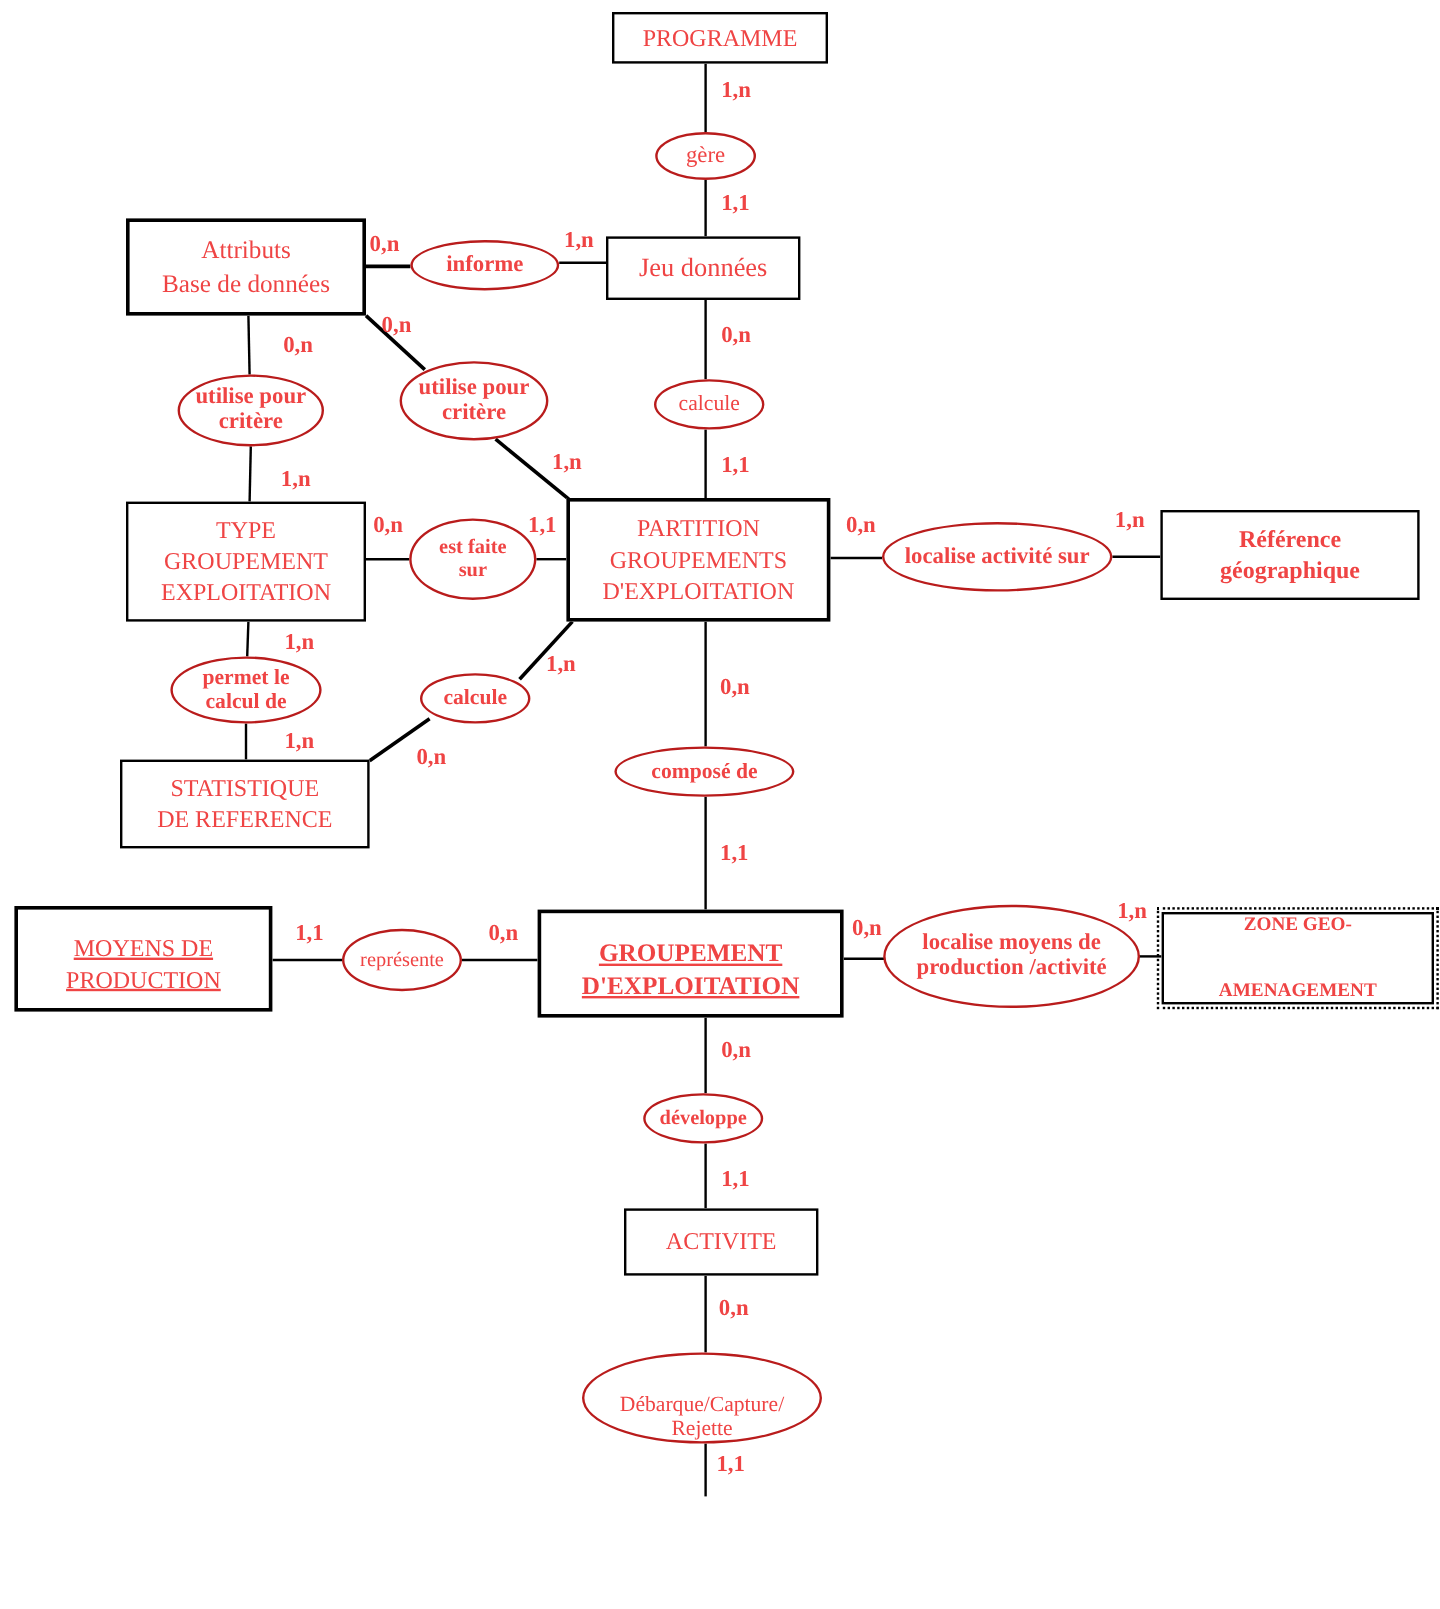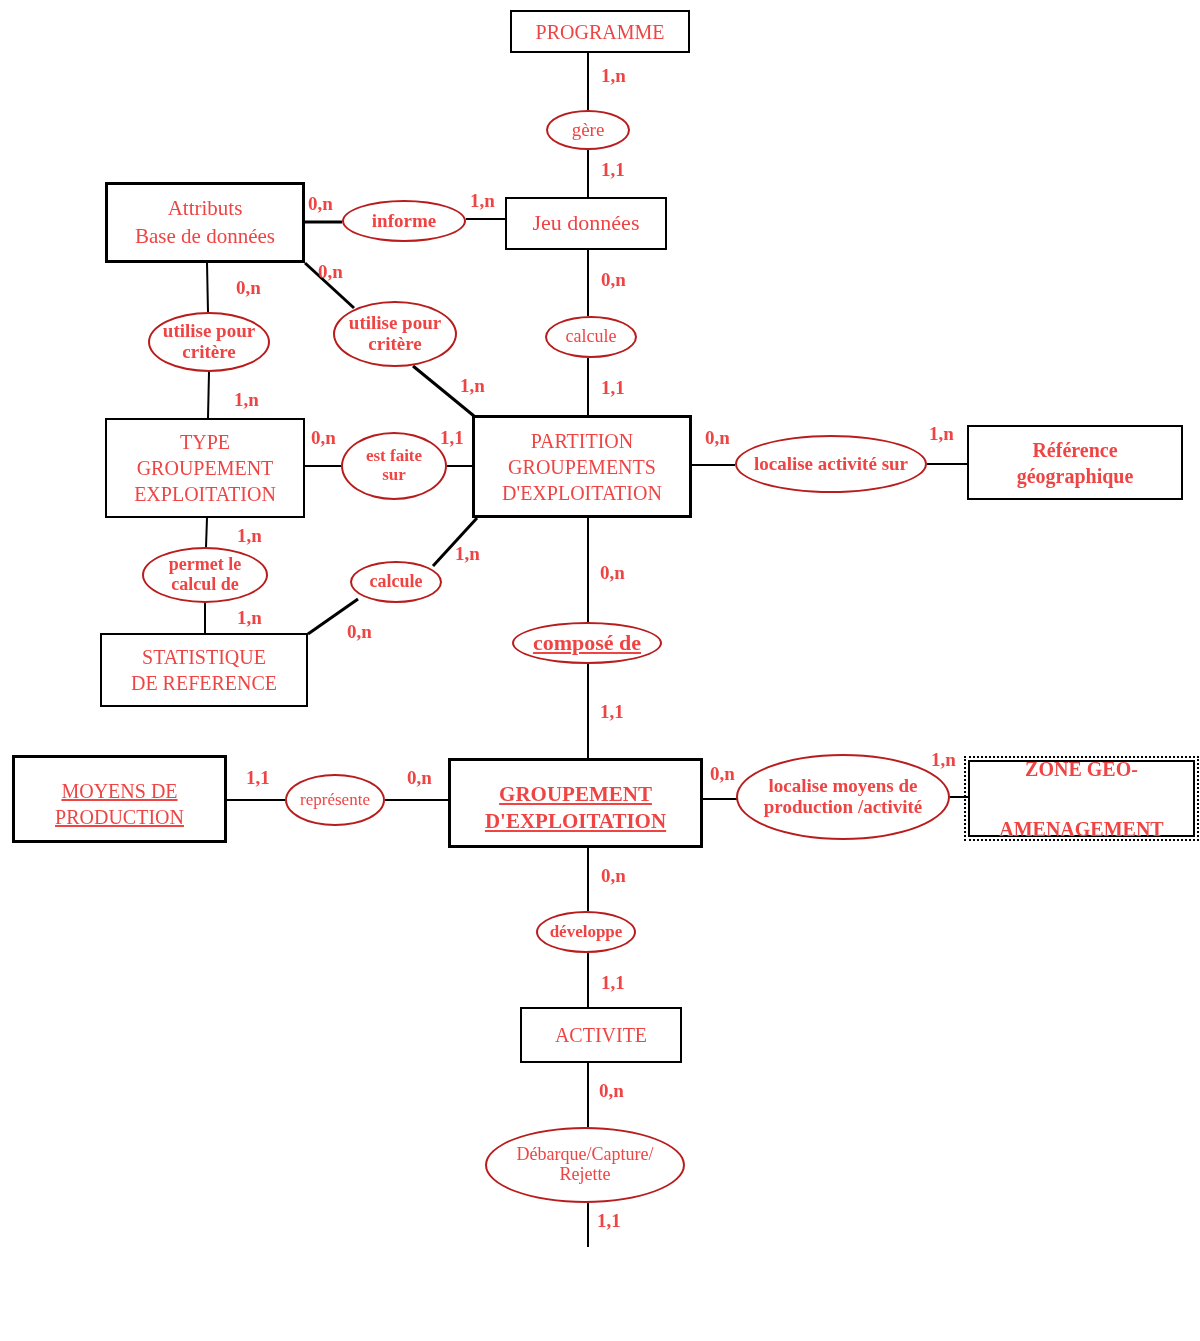--- a/index.html
+++ b/index.html
@@ -113,21 +113,21 @@
       <div>DE REFERENCE</div>
     </div>
     <div class="entity thick spread" style="left: 12px; top: 755px; width: 215px; height: 88px; font-size: 20px;">
       <div>MOYENS DE</div>
       <div>PRODUCTION</div>
     </div>
     <div class="entity bold thick spread" style="left: 448px; top: 758px; width: 255px; height: 90px; font-size: 21px;">
       <div>GROUPEMENT</div>
       <div>D'EXPLOITATION</div>
     </div>
-    <div class="entity bold dotted" style="left: 968px; top: 760px; width: 227px; height: 77px; font-size: 20px; gap: 34px;">
+    <div class="entity bold dotted" style="left: 968px; top: 760px; width: 227px; height: 77px; font-size: 16px; gap: 34px;">
       <div>ZONE GEO-</div>
       <div>AMENAGEMENT</div>
     </div>
     <div class="entity" style="left: 520px; top: 1007px; width: 162px; height: 56px; font-size: 20px;">
       <div>ACTIVITE</div>
     </div>
     <div class="ellipse" style="left: 546px; top: 110px; width: 84px; height: 40px; font-size: 19px;">
       <div>gère</div>
     </div>
     <div class="ellipse bold" style="left: 342px; top: 200px; width: 124px; height: 42px; font-size: 19px;">
@@ -151,34 +151,34 @@
     <div class="ellipse bold" style="left: 735px; top: 435px; width: 192px; height: 58px; font-size: 19px;">
       <div>localise activité sur</div>
     </div>
     <div class="ellipse bold" style="left: 142px; top: 547px; width: 126px; height: 56px; font-size: 18px;">
       <div>permet le</div>
       <div>calcul de</div>
     </div>
     <div class="ellipse bold" style="left: 350px; top: 561px; width: 92px; height: 42px; font-size: 18px;">
       <div>calcule</div>
     </div>
-    <div class="ellipse bold" style="left: 512px; top: 622px; width: 150px; height: 42px; font-size: 22px; text-decoration: underline;">
+    <div class="ellipse bold" style="left: 512px; top: 622px; width: 150px; height: 42px; font-size: 18px;">
       <div>composé de</div>
     </div>
     <div class="ellipse" style="left: 285px; top: 774px; width: 100px; height: 52px; font-size: 17px;">
       <div>représente</div>
     </div>
     <div class="ellipse bold" style="left: 736px; top: 754px; width: 214px; height: 86px; font-size: 19px;">
       <div>localise moyens de</div>
       <div>production /activité</div>
     </div>
     <div class="ellipse bold" style="left: 536px; top: 911px; width: 100px; height: 42px; font-size: 17px;">
       <div>développe</div>
     </div>
-    <div class="ellipse" style="left: 485px; top: 1127px; width: 200px; height: 76px; font-size: 18px;">
+    <div class="ellipse" style="left: 485px; top: 1127px; width: 200px; height: 76px; font-size: 18px; justify-content: flex-end;">
       <div>Débarque/Capture/</div>
       <div>Rejette</div>
     </div>
     <span class="card" style="left: 601px; top: 66px;">1,n</span>
     <span class="card" style="left: 601px; top: 160px;">1,1</span>
     <span class="card" style="left: 308px; top: 194px;">0,n</span>
     <span class="card" style="left: 470px; top: 191px;">1,n</span>
     <span class="card" style="left: 601px; top: 270px;">0,n</span>
     <span class="card" style="left: 601px; top: 378px;">1,1</span>
     <span class="card" style="left: 236px; top: 278px;">0,n</span>

